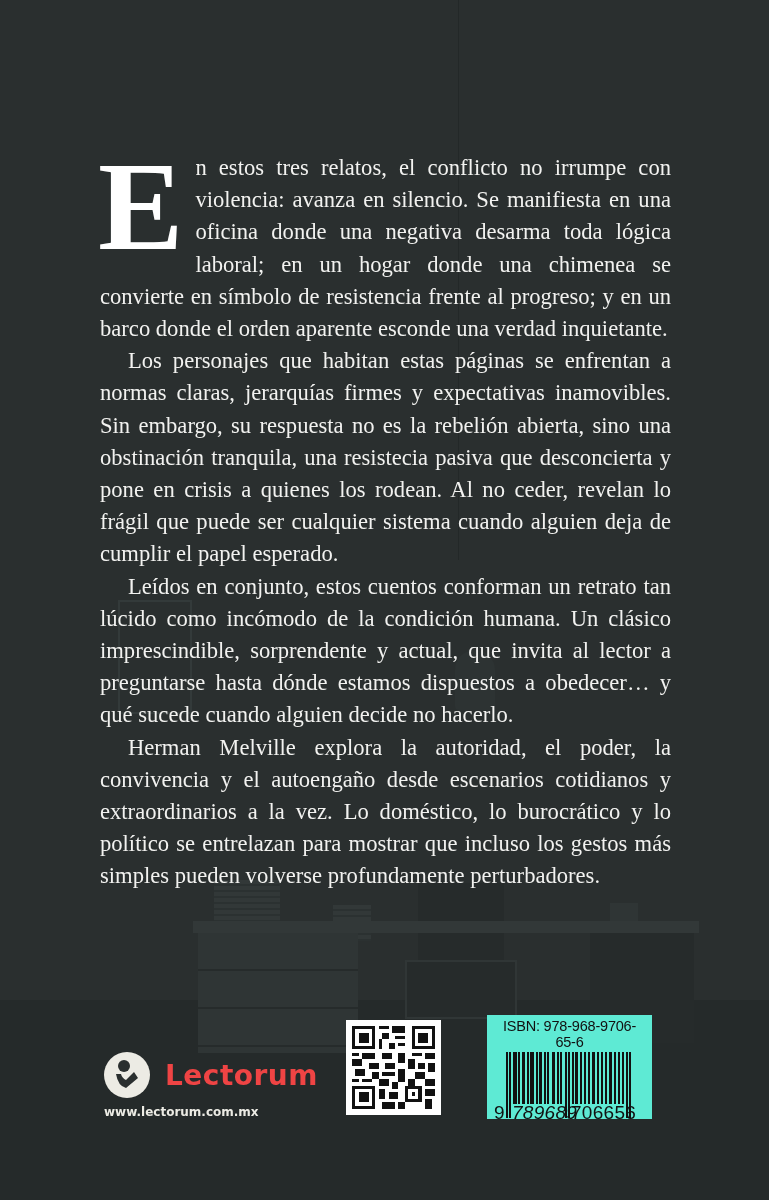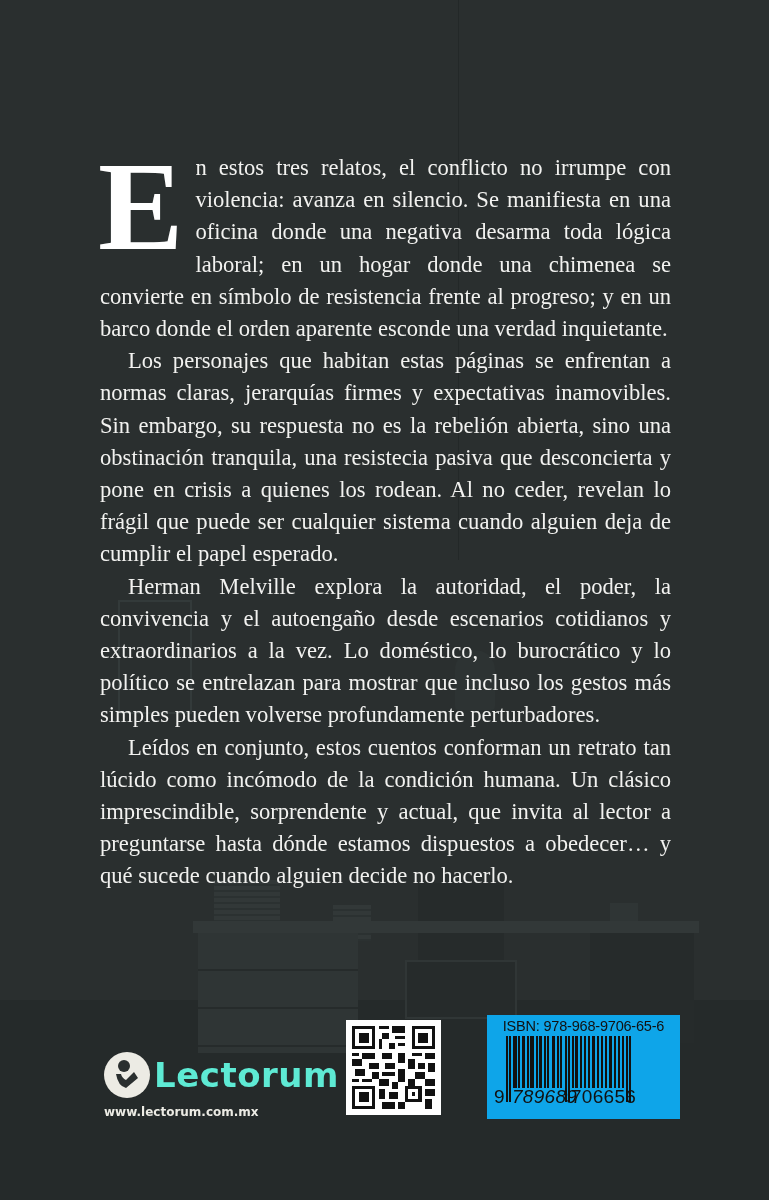--- a/index.html
+++ b/index.html
@@ -21,29 +21,29 @@
   .text-block p.first { text-indent:0; }
   .dropcap {
     float:left; font-size:128px; line-height:96px; font-weight:bold;
     margin:4px 12px 0 -2px; padding-top:2px; color:#ffffff;
   }
   .logo-wrap { position:absolute; left:104px; top:1052px; display:flex; align-items:center; }
   .logo-circle {
     width:46px; height:46px; border-radius:50%; background:#ecebe4; position:relative;
   }
   .logo-word {
-    font-family:"DejaVu Sans", sans-serif; font-weight:bold; font-size:34px;
-    color:#5eead4; margin-left:4px; letter-spacing:0.5px;
+    font-family:"DejaVu Sans", sans-serif; font-weight:bold; font-size:28px;
+    color:#ef4444; margin-left:15px; letter-spacing:0.5px;
   }
   .url {
     position:absolute; left:104px; top:1105px;
     font-family:"DejaVu Sans", sans-serif; font-weight:bold; font-size:12px; color:#ecebe4;
   }
   .qr-box { position:absolute; left:346px; top:1020px; width:95px; height:95px; background:#fff; padding:6px; box-sizing:border-box; }
-  .isbn-box { position:absolute; left:487px; top:1015px; width:193px; height:104px; background:#0ea5e9; box-sizing:border-box; padding:3px 7px; }
+  .isbn-box { position:absolute; left:487px; top:1015px; width:165px; height:104px; background:#5eead4; box-sizing:border-box; padding:3px 7px; }
   .isbn-label { font-family:"Liberation Sans", sans-serif; font-size:14.5px; color:#111; text-align:center; letter-spacing:-0.2px; }
   .barcode { position:relative; height:70px; margin-top:2px; }
   .barnums { position:absolute; bottom:0; left:0; width:100%; font-family:"Liberation Sans", sans-serif; font-size:19px; color:#111; }
 </style>
 </head>
 <body>
 
 <div class="bg-line"></div>
 <div class="bg-shape" style="left:118px;top:600px;width:70px;height:110px;border:2px solid #333a3a;background:transparent;"></div>
 <div class="bg-shape" style="left:455px;top:650px;width:40px;height:60px;border-radius:20px 20px 4px 4px;background:#2d3333;"></div>
@@ -53,22 +53,22 @@
 <div class="bg-dark" style="left:418px;top:883px;width:86px;height:90px;"></div>
 <div class="bg-shape" style="left:610px;top:903px;width:28px;height:28px;"></div>
 <div class="bg-shape" style="left:193px;top:921px;width:506px;height:12px;background:#323838;"></div>
 <div class="bg-shape" style="left:198px;top:933px;width:160px;height:120px;background:repeating-linear-gradient(#2f3535 0 36px,#262b2b 36px 38px);"></div>
 <div class="bg-dark" style="left:590px;top:933px;width:104px;height:110px;"></div>
 <div class="bg-dark" style="left:405px;top:960px;width:108px;height:55px;border:2px solid #303636;"></div>
 
 <div class="text-block">
   <p class="first"><span class="dropcap">E</span><span>n estos tres relatos, el conflicto no irrumpe con violencia: avanza en silencio. Se manifiesta en una oficina donde una negativa desarma toda lógica laboral; en un  hogar donde una chimenea se convierte en símbolo de resistencia frente al progreso; y en un barco donde el orden aparente esconde una verdad inquietante.</span></p>
   <p>Los personajes que habitan estas páginas se enfrentan a normas claras, jerarquías firmes y expectativas inamovibles. Sin embargo, su respuesta no es la rebelión abierta, sino una obstinación tranquila, una resistecia pasiva que desconcierta y pone en crisis a quienes los rodean. Al no ceder, revelan lo frágil que puede ser cualquier sistema cuando alguien deja de cumplir el papel esperado.</p>
+  <p>Leídos en conjunto, estos cuentos conforman un retrato tan lúcido como incómodo de la condición humana. Un clásico imprescindible, sorprendente y actual, que invita al lector a preguntarse hasta dónde estamos dispuestos a obedecer… y qué sucede cuando alguien decide no hacerlo.</p>
   <p>Herman Melville explora la autoridad, el poder, la convivencia y el autoengaño desde escenarios cotidianos y extraordinarios a la vez. Lo doméstico, lo burocrático y lo político se entrelazan para mostrar que incluso los gestos más simples pueden volverse profundamente perturbadores.</p>
-  <p>Leídos en conjunto, estos cuentos conforman un retrato tan lúcido como incómodo de la condición humana. Un clásico imprescindible, sorprendente y actual, que invita al lector a preguntarse hasta dónde estamos dispuestos a obedecer… y qué sucede cuando alguien decide no hacerlo.</p>
 </div>
 
 <div class="logo-wrap">
   <div class="logo-circle">
     <svg width="46" height="46" viewBox="0 0 46 46">
       <circle cx="20" cy="14" r="6" fill="#2a2f2f"></circle>
       <path d="M12 22 Q14 34 22 36 L34 26 L30 20 L22 28 Q18 26 17 22 Z" fill="#2a2f2f"></path>
     </svg>
   </div>
   <span class="logo-word">Lectorum</span>

